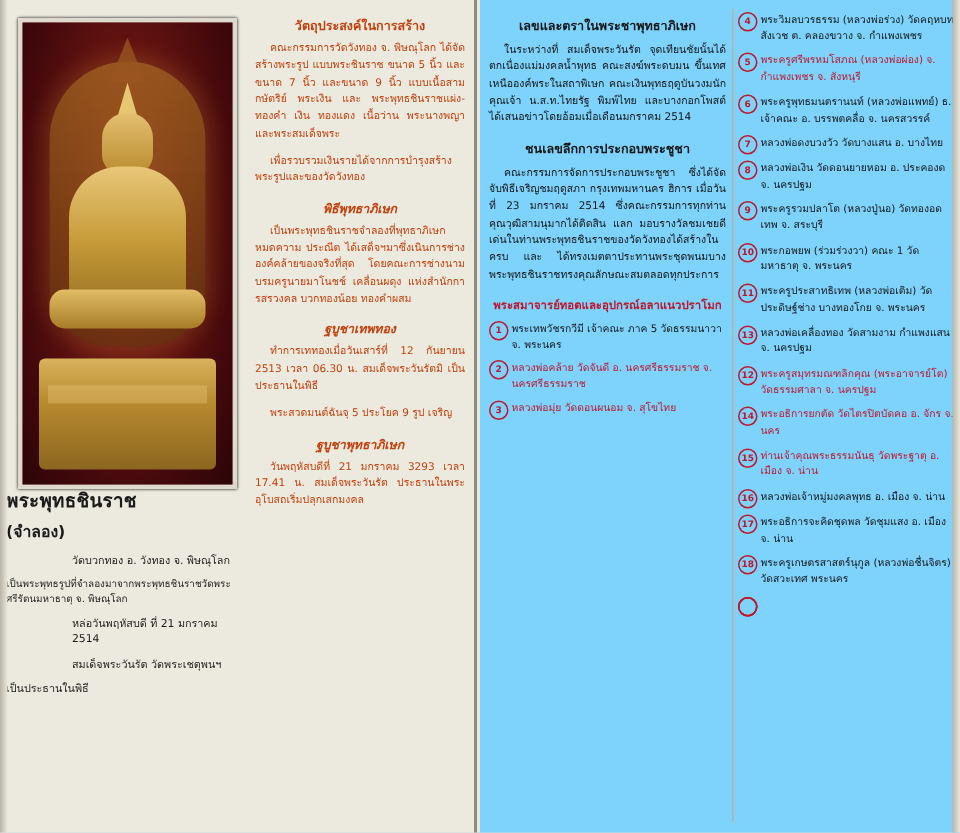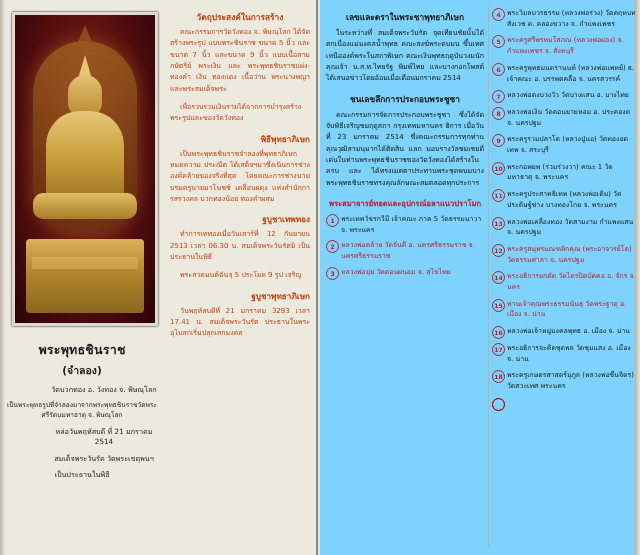--- a/index.html
+++ b/index.html
@@ -76,42 +76,42 @@
     position:absolute;left:50%;bottom:10px;transform:translateX(-50%);
     width:118px;height:74px;
     background:linear-gradient(180deg,#d9b25c 0%,#b88a2e 40%,#8c6620 100%);
     border-radius:4px;
   }
   .pedestal:before{
     content:"";position:absolute;left:6px;right:6px;top:18px;height:12px;
     background:rgba(255,225,150,.25);
   }
   .caption{
-    position:absolute;left:4px;top:340px;width:156px;
-    text-align:center;color:#1b1b1b;
+    position:absolute;left:4px;top:324px;width:156px;
+    color:#1b1b1b;
   }
   .caption .title{font-size:12.5px;font-weight:bold;letter-spacing:.2px;}
   .caption .title2{font-size:10.5px;font-weight:bold;margin-top:2px;}
   .caption .line{font-size:7.2px;line-height:1.5;margin-top:5px;}
   .caption .line.sm{font-size:6.6px;}
   .caption .blk{margin-top:6px;margin-left:44px;}
 
   .lcol{
     position:absolute;left:170px;top:10px;width:140px;
     color:#c2410c;
   }
   .rcol-head{
     text-align:center;font-size:8.4px;font-weight:bold;margin-bottom:3px;
   }
   .para{
     font-size:7px;line-height:1.62;text-align:justify;margin-bottom:7px;
     text-indent:10px;
   }
   .sec-head{
-    text-align:right;font-size:8.2px;font-weight:bold;margin:8px 0 3px;
+    text-align:center;font-size:8.2px;font-weight:bold;margin:8px 0 3px;font-style:italic;
   }
 
   
   .rp-left{
     position:absolute;left:6px;top:10px;width:158px;color:#141414;
   }
   .rp-right{
     position:absolute;left:172px;top:8px;width:144px;color:#141414;
   }
   .rp-head{

